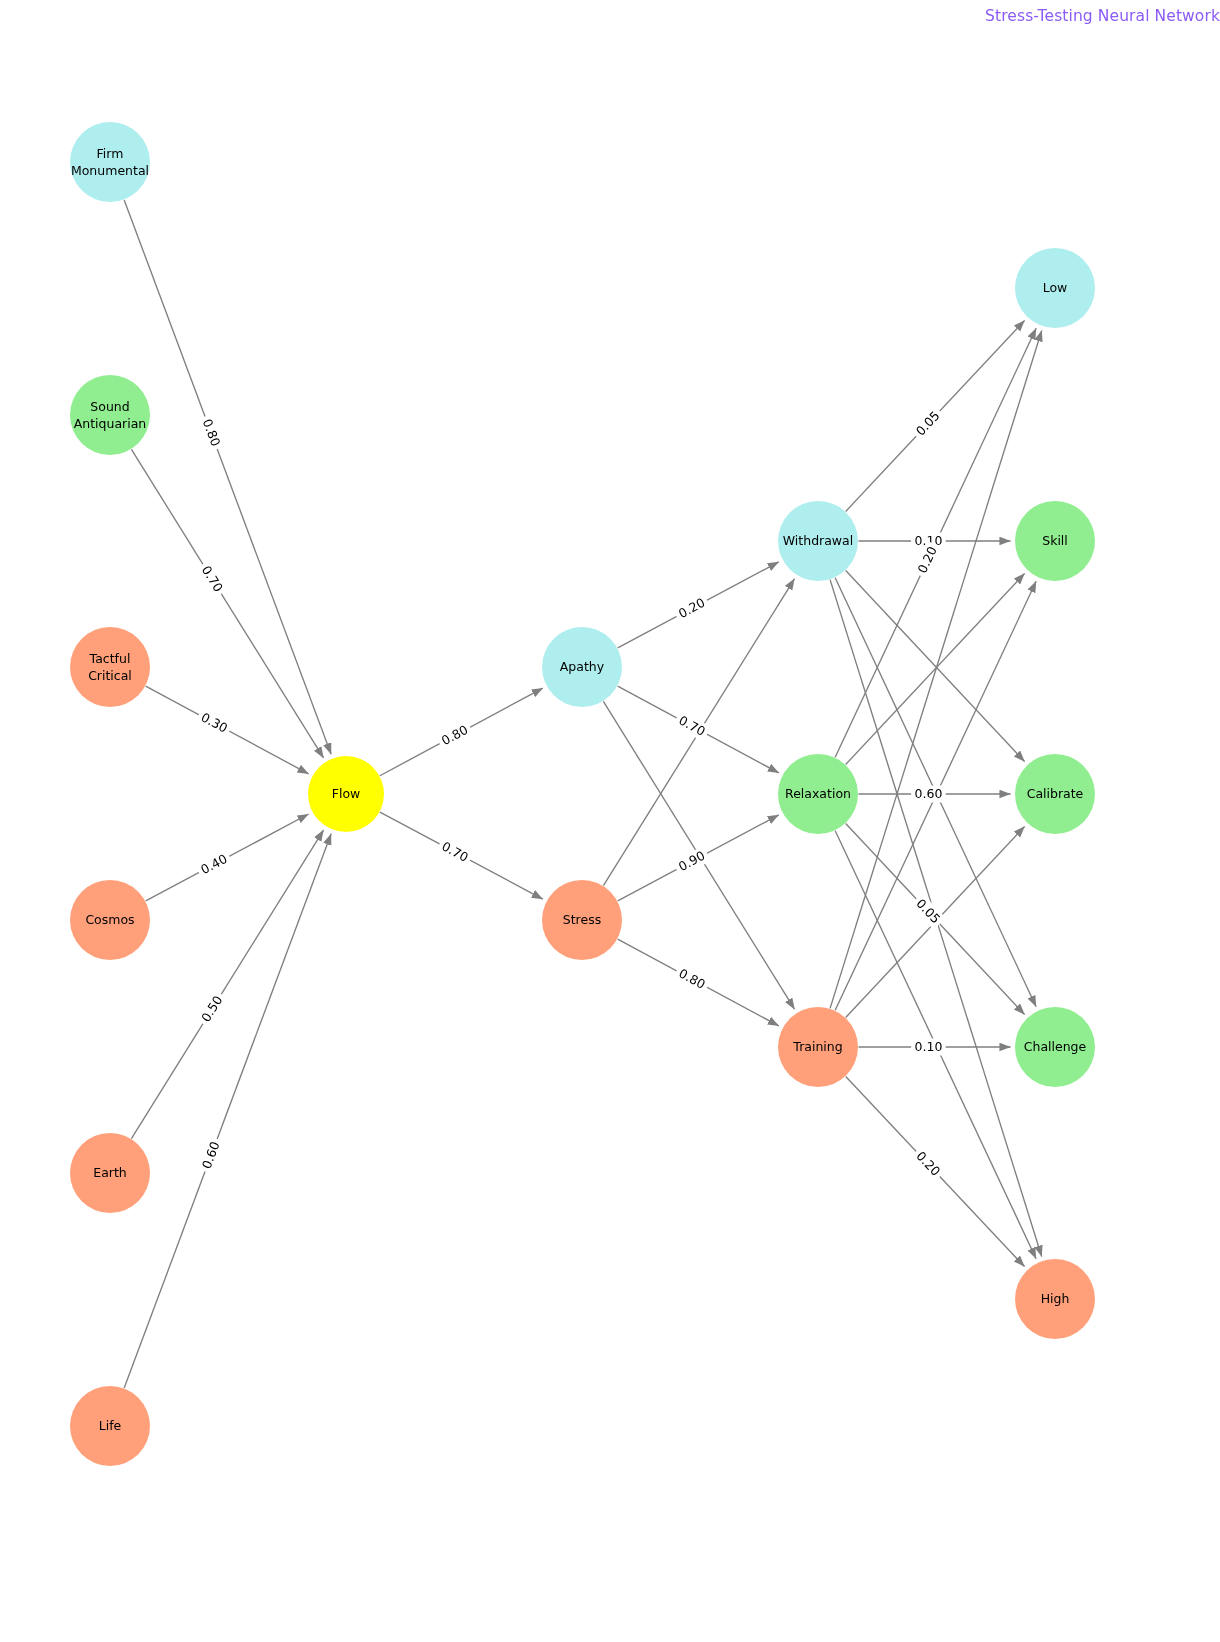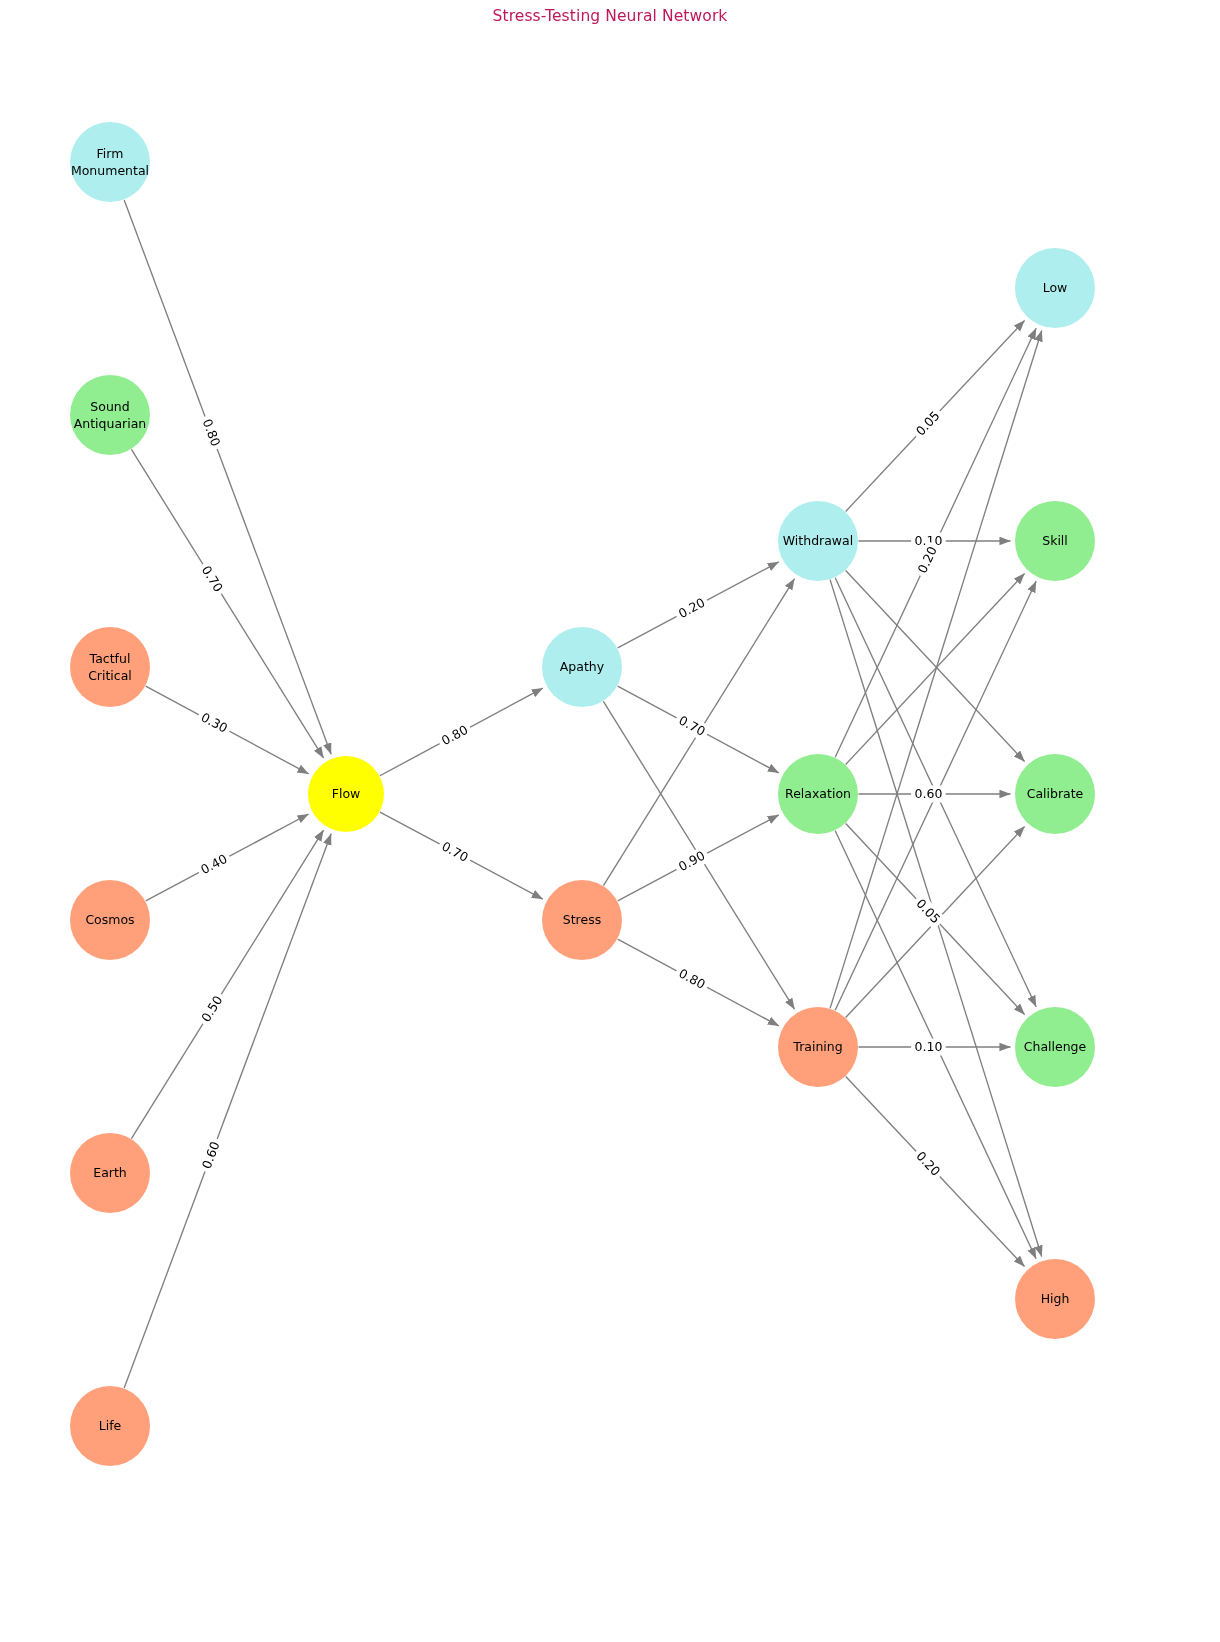--- a/index.html
+++ b/index.html
@@ -18,23 +18,23 @@
     position: absolute;
     inset: 0;
     width: 1220px;
     height: 1642px;
   }
   .chart-title {
     position: absolute;
     top: 7px;
     left: 0;
     width: 1220px;
-    text-align: center;
+    text-align: right;
     font-size: 15.5px;
-    color: #be185d;
+    color: #8b5cf6;
     font-family: "DejaVu Sans", sans-serif;
     letter-spacing: 0.1px;
   }
   svg.net {
     position: absolute;
     top: 0;
     left: 0;
     width: 1220px;
     height: 1642px;
     overflow: visible;

